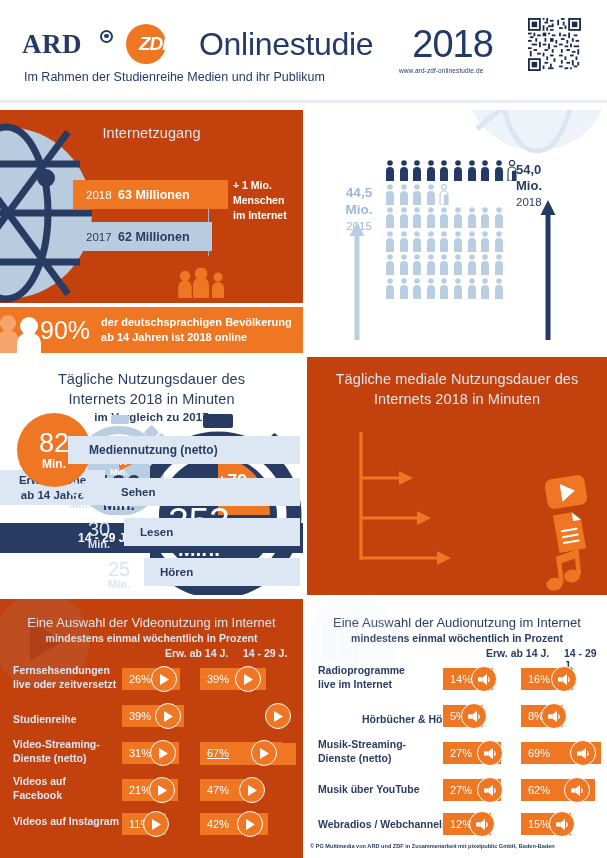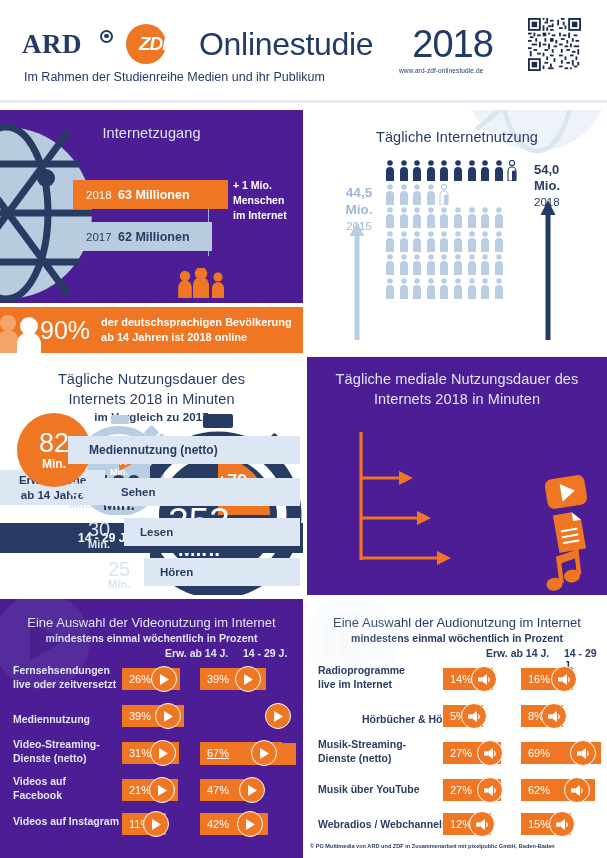--- a/index.html
+++ b/index.html
@@ -57,21 +57,21 @@
   .url-small {
     font-size: 6.5px; color: #243a66; letter-spacing: 0.1px;
     position: absolute; left: 399px; top: 67px;
   }
   .header-rule {
     position: absolute; left: 0; top: 100px; width: 607px; height: 3px; background: #e8ebf2;
   }
 
   
   .panel { position: absolute; overflow: hidden; }
-  .navy { background: #4c1d95; }
+  .navy { background: #c2410c; }
   .white { background: #ffffff; }
   .orange { background: #ef7622; }
 
   .p-internetzugang { left: 0; top: 110px; width: 303px; height: 193px; }
   .p-nutzung        { left: 307px; top: 110px; width: 300px; height: 243px; background:#fff; }
   .p-90             { left: 0; top: 307px; width: 303px; height: 46px; }
   .p-dauer          { left: 0; top: 357px; width: 303px; height: 238px; }
   .p-medial         { left: 307px; top: 357px; width: 300px; height: 238px; }
   .p-video          { left: 0; top: 599px; width: 303px; height: 259px; }
   .p-audio          { left: 307px; top: 599px; width: 300px; height: 259px; background:#fff; }
@@ -115,21 +115,21 @@
   
   .picto-wrap { position: absolute; left: 385px; top: 160px; }
   .picto-row { display: flex; gap: 3.6px; margin-bottom: 2.5px; }
   .lbl-left {
     position: absolute; left: 336px; top: 185px; text-align: center; width: 46px;
     color: #9fb8d8; line-height: 1.25;
   }
   .lbl-left .big { font-size: 13.5px; font-weight: bold; }
   .lbl-left .yr { font-size: 11.5px; }
   .lbl-right {
-    position: absolute; left: 534px; top: 162px; width: 60px;
+    position: absolute; left: 516px; top: 162px; width: 60px;
     color: #283c63; line-height: 1.25;
   }
   .lbl-right .big { font-size: 13px; font-weight: bold; }
   .lbl-right .yr { font-size: 11.5px; }
   .arrow-left { position: absolute; left: 349px; top: 222px; }
   .arrow-right { position: absolute; left: 540px; top: 200px; }
   .erw-label {
     position: absolute; left: 0; top: 470px; width: 105px; height: 35px;
     background: #dde6f3; color: #283c63; font-size: 11.5px; font-weight: bold;
     display: flex; align-items: center; justify-content: center;
@@ -369,21 +369,20 @@
 
   <div class="panel white p-nutzung">
     <svg class="globe" style="left:135px;top:-76px;" width="190" height="130" viewBox="0 0 190 130">
       <circle cx="95" cy="45" r="72" fill="#eef3f9"></circle>
       <g stroke="#dbe6f2" stroke-width="5" fill="none">
         <ellipse cx="95" cy="45" rx="36" ry="72"></ellipse>
         <path d="M23 45 H167"></path>
           <path d="M35 95 L155 -5"></path>
       </g>
     </svg>
-    <div class="panel-title dark" style="position:absolute;left:0;top:18px;width:300px;">Tägliche Internetnutzung</div>
   </div>
 
   <div class="lbl-left">
     <div class="big">44,5</div>
     <div class="big">Mio.</div>
     <div class="yr">2015</div>
   </div>
   <svg class="arrow-left" width="16" height="118" viewBox="0 0 16 118">
     <path d="M8 0 L15.5 14 H10.5 V118 H5.5 V14 H0.5 Z" fill="#b9cde3"></path>
   </svg>
@@ -761,21 +760,21 @@
       </svg>
     </div>
   <div class="statbar" style="left:200px;top:668px;width:66px;">39%</div>
   <div class="statcircle" style="left:235px;top:666px;">
       <svg width="9" height="11" viewBox="0 0 9 11">
         <path d="M0 0 L9 5.5 L0 11 Z" fill="#fff"></path>
       </svg>
     </div>
 
   <div class="rowlabel" style="left:13px;top:713px;color:#dfe6f0;">
-    <div>Mediennutzung</div>
+    <div>Studienreihe</div>
   </div>
   <div class="statbar" style="left:122px;top:705px;width:62px;">39%</div>
   <div class="statcircle" style="left:155px;top:703px;">
       <svg width="9" height="11" viewBox="0 0 9 11">
         <path d="M0 0 L9 5.5 L0 11 Z" fill="#fff"></path>
       </svg>
     </div>
   <div class="statbar" style="left:200px;top:743px;width:96px;">83%</div>
   <div class="statcircle" style="left:265px;top:703px;">
       <svg width="9" height="11" viewBox="0 0 9 11">

